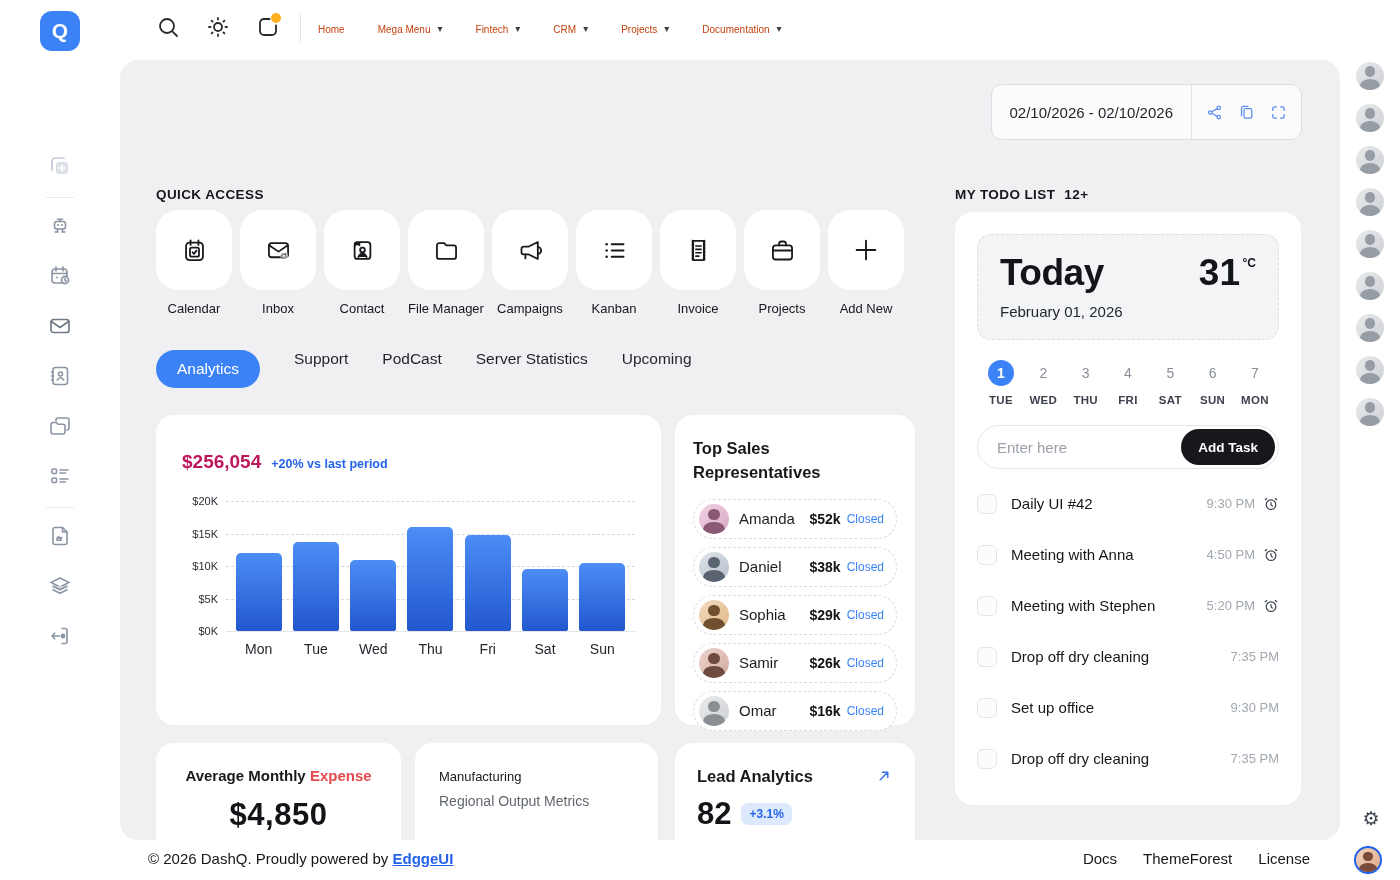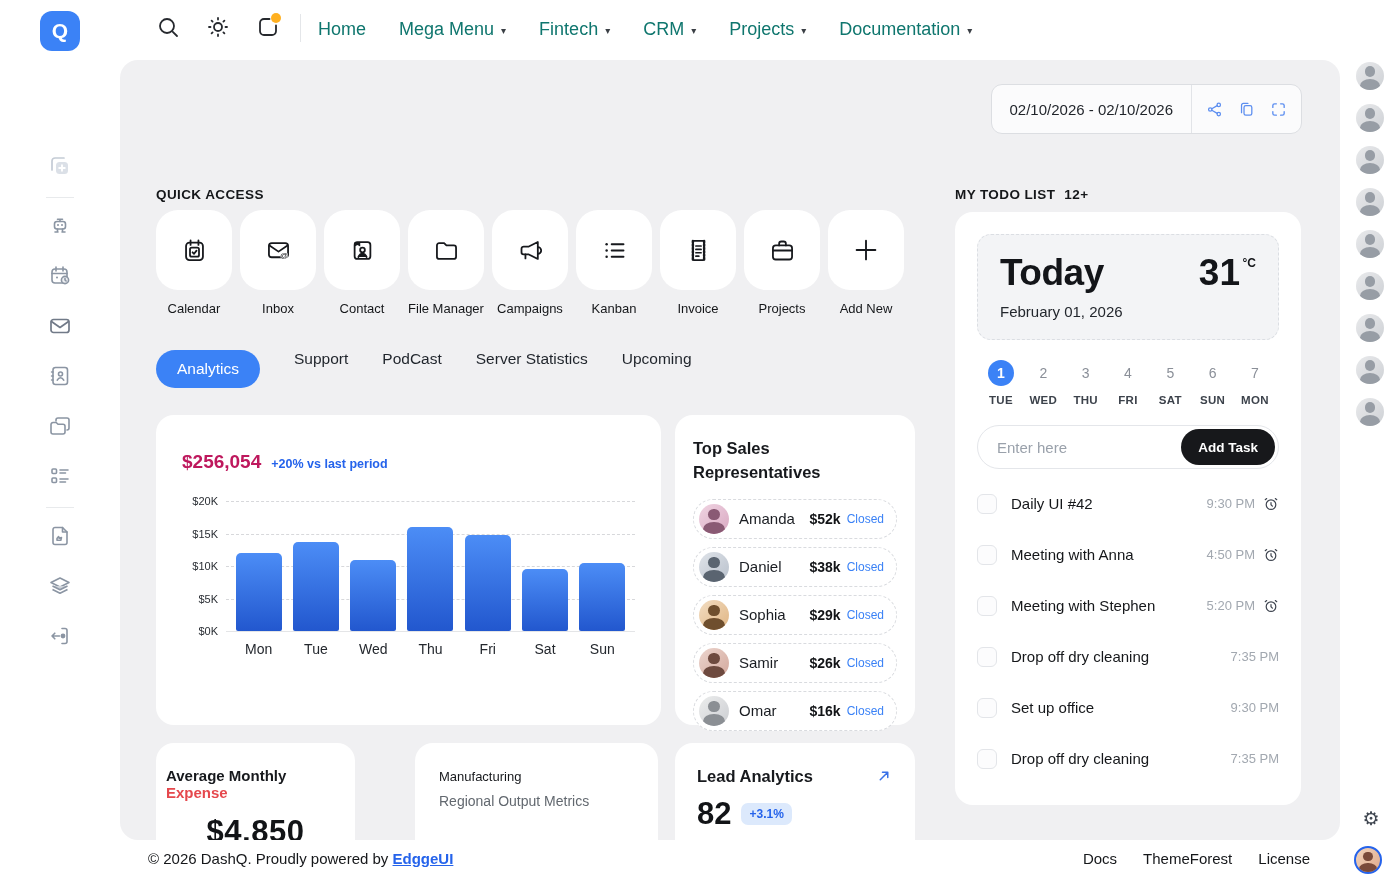--- a/index.html
+++ b/index.html
@@ -15,37 +15,37 @@
   .topbar { position:absolute; top:0; left:0; right:0; height:58px; }
   .logo { position:absolute; left:40px; top:11px; width:40px; height:40px; border-radius:12px;
     background:var(--c-accent,#2F80ED); color:#fff; display:flex; align-items:center; justify-content:center;
     font-size:21px; font-weight:700; }
   .top-icons { position:absolute; left:156px; top:15px; display:flex; gap:26px; align-items:center; color:#26292e; }
   .top-icons .tbtn { width:24px; height:24px; position:relative; cursor:pointer; }
   .notif-dot { position:absolute; right:-1px; top:-2px; width:10px; height:10px; border-radius:50%;
     background:var(--c-notification_dot,#FFB020); }
   .top-divider { position:absolute; left:300px; top:14px; width:1px; height:28px; background:#e4e6e9; }
   .mainnav { position:absolute; left:318px; top:0; height:58px; display:flex; gap:33px; align-items:center; }
-  .mainnav a { text-decoration:none; color:#0f766e; font-size:18px; cursor:pointer; }
+  .mainnav a { text-decoration:none; color:#c2410c; font-size:10px; cursor:pointer; }
   .mainnav a.caret::after { content:"▾"; font-size:10px; color:#3a3f45; margin-left:7px; position:relative; top:-1px; }
 
   
   .sidebar { position:absolute; left:0; top:58px; width:120px; bottom:0; }
   .sidebar .sicon { position:absolute; left:48px; width:24px; height:24px; color:#8b95a3; cursor:pointer; }
   .sidebar .sdivider { position:absolute; left:46px; width:28px; height:1px; background:#e8eaec; }
 
   
   .panel { position:absolute; left:120px; top:60px; width:1220px; height:780px;
     background:#f0f0f2; border-radius:18px; overflow:hidden; }
 
   .hero { position:absolute; left:36px; top:21px; }
   .hero h1 { font-size:20px; font-weight:700; color:#141619; }
   .hero p { font-size:14px; color:#4c535c; margin-top:5px; }
 
-  .date-control { position:absolute; right:38px; top:24px; height:50px; background:#fbfbfc;
+  .date-control { position:absolute; right:38px; top:24px; height:56px; background:#fbfbfc;
     border:1px solid #dcdee2; border-radius:11px; display:flex; align-items:center; }
   .date-control .dtext { padding:0 18px; font-size:15px; color:#1f2329; }
   .date-control .dsep { width:1px; align-self:stretch; background:#e2e4e8; }
   .date-control .dicons { display:flex; gap:15px; padding:0 14px; color:#5c8ef0; }
   .date-control .dicons span { width:17px; height:17px; cursor:pointer; }
 
   .section-label { font-size:13.5px; font-weight:700; color:#15171a; letter-spacing:.4px; }
   .qa-title { position:absolute; left:36px; top:127px; }
   .todo-title { position:absolute; left:835px; top:127px; display:flex; gap:9px; }
 
@@ -98,21 +98,21 @@
   .rep-row:nth-child(2) .rep-avatar { background:linear-gradient(135deg,#f0d4e2,#d9a9c2);} .rep-row:nth-child(2) .rep-avatar::before,.rep-row:nth-child(2) .rep-avatar::after{background:#8a5a74;}
   .rep-row:nth-child(3) .rep-avatar { background:linear-gradient(135deg,#dfe3e9,#b9c1cc);} .rep-row:nth-child(3) .rep-avatar::before,.rep-row:nth-child(3) .rep-avatar::after{background:#5a6470;}
   .rep-row:nth-child(4) .rep-avatar { background:linear-gradient(135deg,#f2ddc2,#e0b583);} .rep-row:nth-child(4) .rep-avatar::before,.rep-row:nth-child(4) .rep-avatar::after{background:#6f4f2e;}
   .rep-row:nth-child(5) .rep-avatar { background:linear-gradient(135deg,#ecd5ce,#d3a89c);} .rep-row:nth-child(5) .rep-avatar::before,.rep-row:nth-child(5) .rep-avatar::after{background:#6e4a3f;}
   .rep-row:nth-child(6) .rep-avatar { background:linear-gradient(135deg,#eceded,#ccced2);} .rep-row:nth-child(6) .rep-avatar::before,.rep-row:nth-child(6) .rep-avatar::after{background:#8b8f94;}
   .rep-name { margin-left:10px; font-size:15px; color:#1a1d22; }
   .rep-amount { margin-left:auto; font-size:14px; font-weight:700; color:#121417; }
   .rep-status { margin-left:6px; font-size:12px; color:#3b82f6; }
 
   
-  .card-expense { left:36px; top:683px; width:199px; height:130px; padding:24px 10px;
+  .card-expense { left:36px; top:683px; width:245px; height:130px; padding:24px 10px;
     display:flex; flex-direction:column; align-items:center; }
   .exp-title { font-size:15px; font-weight:600; color:#17191d; }
   .exp-title .hl { color:var(--c-expense,#E5484D); }
   .exp-value { font-size:31px; font-weight:800; color:#121417; margin-top:13px; letter-spacing:.5px; }
   .card-mfg { left:295px; top:683px; width:243px; height:130px; padding:26px 24px; }
   .mfg-title { font-size:13px; font-weight:400; color:#17191d; }
   .mfg-sub { font-size:14px; color:#62686f; margin-top:9px; }
   .card-lead { left:555px; top:683px; width:240px; height:130px; padding:24px 22px; }
   .lead-head { display:flex; justify-content:space-between; align-items:flex-start; }
   .lead-title { font-size:16.5px; font-weight:600; color:#17191d; }

